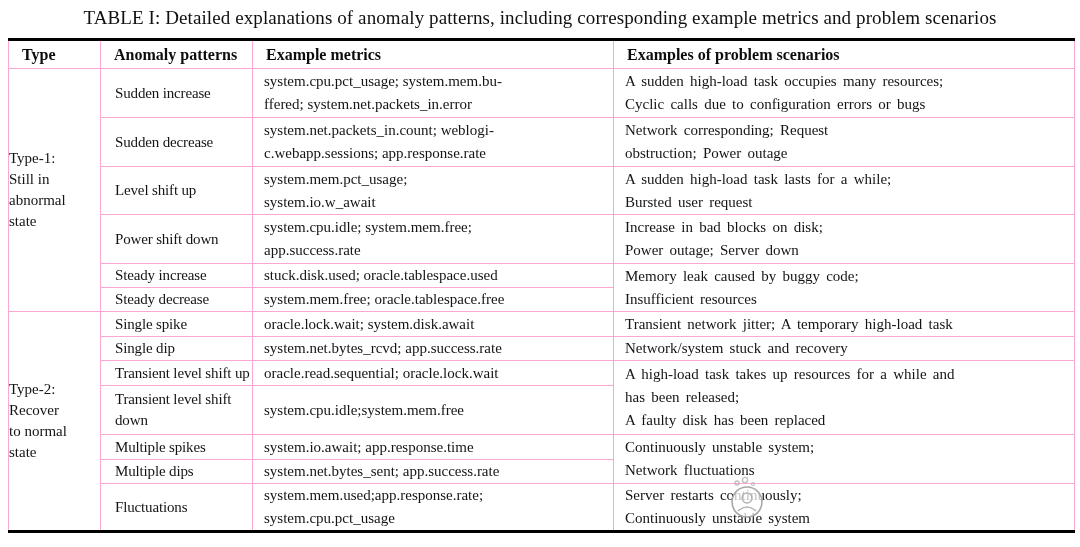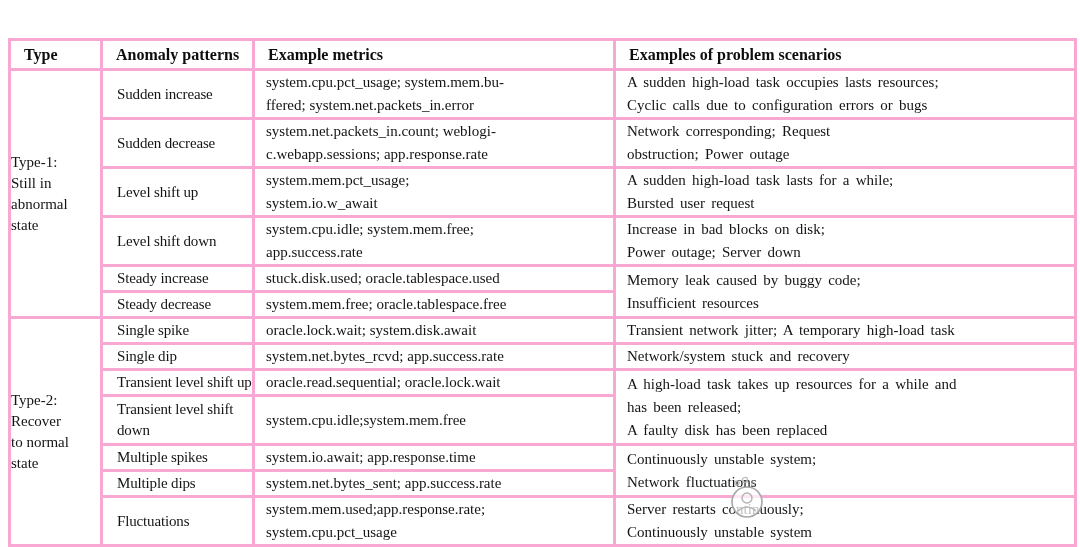--- a/index.html
+++ b/index.html
@@ -14,21 +14,21 @@
   }
   table.tbl {
     position:absolute; left:8px; top:38px; width:1066px;
     border-collapse:collapse; table-layout:fixed;
     border-top:3px solid #000000; border-bottom:3px solid #000000;
     border-left:1px solid #4d4d4d; border-right:1px solid #4d4d4d;
   }
   col.c1 { width:92px; }  col.c2 { width:152px; }
   col.c3 { width:361px; } col.c4 { width:461px; }
   th, td {
-    border:3px solid #f9a8d4; vertical-align:middle;
+    border:1px solid #f9a8d4; vertical-align:middle;
     white-space:pre; overflow:hidden; text-align:left; padding:0;
   }
   th {
     font-size:16px; font-weight:bold; height:27px;
     padding-left:13px; color:#0d0d0d;
   }
   td.typ { font-size:15px; line-height:21px; }
   td.pat { font-size:15px; line-height:21px; padding-left:14px; letter-spacing:-0.15px; }
   td.met { font-size:15px; line-height:23px; padding-left:11px; }
   td.sce { font-size:15px; line-height:23px; padding-left:11px; word-spacing:2.5px; }
@@ -44,20 +44,21 @@
     -webkit-text-stroke:1.1px rgba(160,160,160,0.75);
     letter-spacing:0.5px; line-height:44px;
   }
   .wm-icon { flex:0 0 auto; }
 </style>
 </head>
 <body>
 
 <div class="page">
 
+  <div class="caption">TABLE I: Detailed explanations of anomaly patterns, including corresponding example metrics and problem scenarios</div>
 
   <table class="tbl">
     <colgroup>
         <col class="c1">
         <col class="c2">
         <col class="c3">
         <col class="c4">
       </colgroup>
     <thead>
       <tr>
@@ -69,39 +70,39 @@
     </thead>
     <tbody>
       <tr class="h49">
         <td class="typ" rowspan="6">Type-1:
 Still in
 abnormal
 state</td>
         <td class="pat">Sudden increase</td>
         <td class="met">system.cpu.pct_usage; system.mem.bu-
 ffered; system.net.packets_in.error</td>
-        <td class="sce">A sudden high-load task occupies lasts resources;
+        <td class="sce">A sudden high-load task occupies many resources;
 Cyclic calls due to configuration errors or bugs</td>
       </tr>
       <tr class="h49">
         <td class="pat">Sudden decrease</td>
         <td class="met">system.net.packets_in.count; weblogi-
 c.webapp.sessions; app.response.rate</td>
         <td class="sce">Network corresponding; Request
 obstruction; Power outage</td>
       </tr>
       <tr class="h48">
         <td class="pat">Level shift up</td>
         <td class="met">system.mem.pct_usage;
 system.io.w_await</td>
         <td class="sce">A sudden high-load task lasts for a while;
 Bursted user request</td>
       </tr>
       <tr class="h49">
-        <td class="pat">Level shift down</td>
+        <td class="pat">Power shift down</td>
         <td class="met">system.cpu.idle; system.mem.free;
 app.success.rate</td>
         <td class="sce">Increase in bad blocks on disk;
 Power outage; Server down</td>
       </tr>
       <tr class="h24">
         <td class="pat">Steady increase</td>
         <td class="met">stuck.disk.used; oracle.tablespace.used</td>
         <td class="sce" rowspan="2">Memory leak caused by buggy code;
 Insufficient resources</td>

